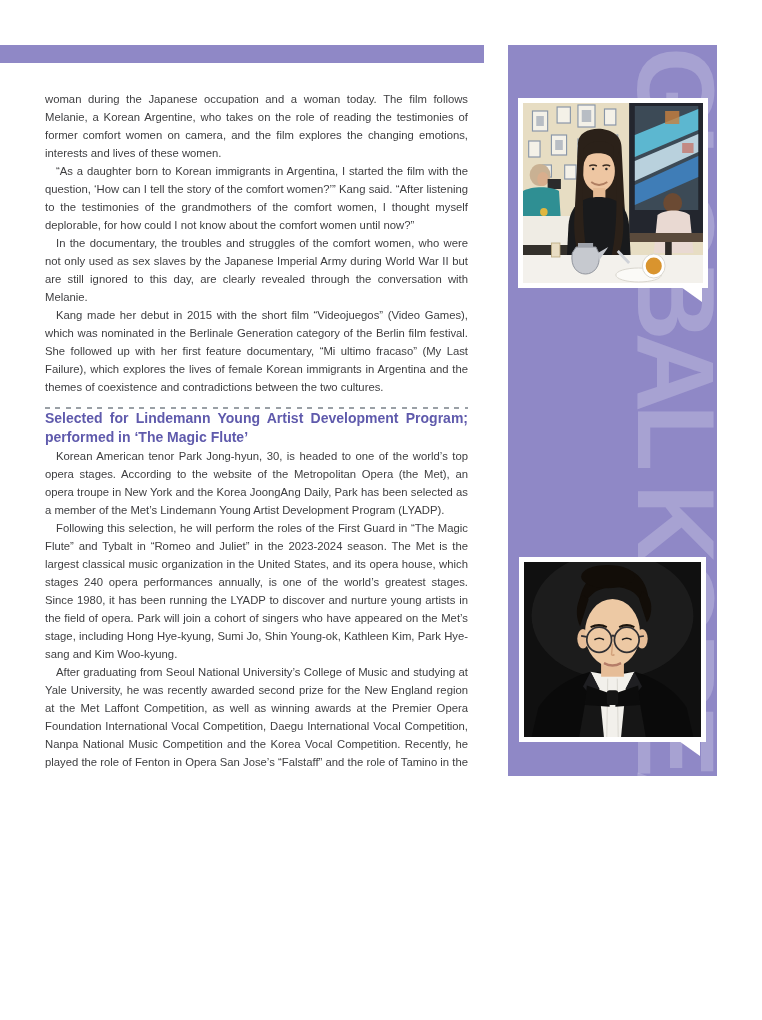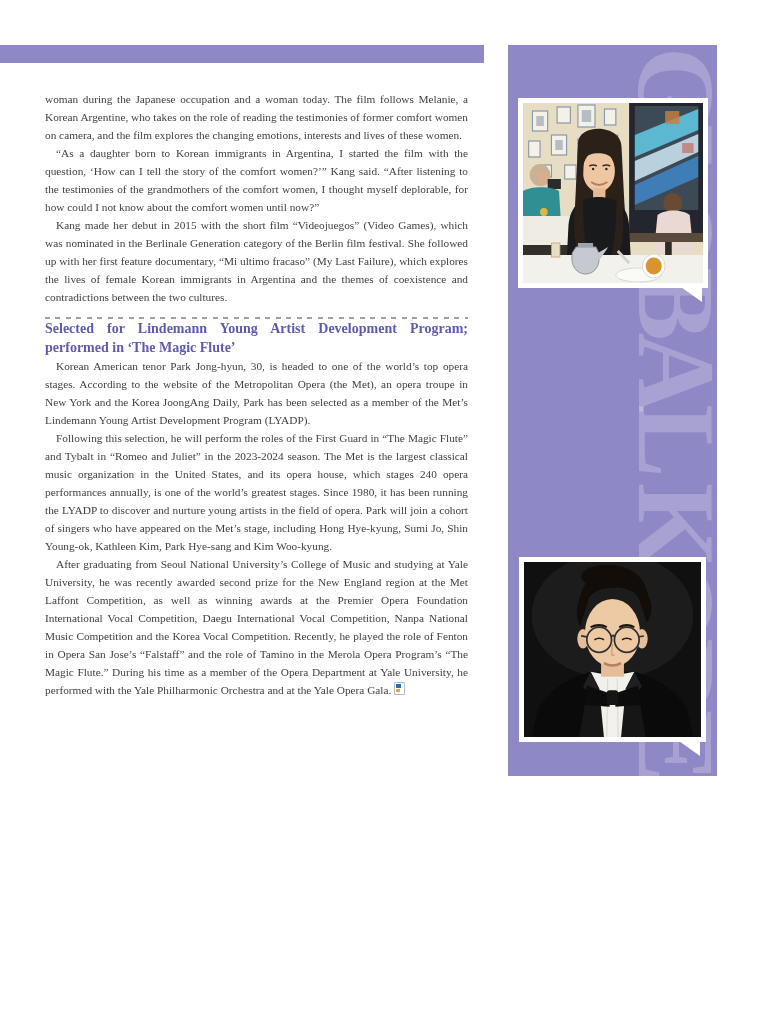--- a/index.html
+++ b/index.html
@@ -1,18 +1,18 @@
 <!DOCTYPE html>
 <html><head>
 <meta charset="utf-8">
 <style>
   html,body{margin:0;padding:0;background:#ffffff;}
   .page{
     position:relative;width:762px;height:776px;background:#ffffff;
-    font-family:Liberation Serif, serif;overflow:hidden;
+    font-family:Liberation Sans, sans-serif;overflow:hidden;
   }
   
   .top-bar{position:absolute;left:0;top:45px;width:484px;height:18px;background:#8f88c6;}
   .bottom-bar{position:absolute;left:0;top:933px;width:487px;height:11px;background:#8f88c6;}
 
   
   .main-col{position:absolute;left:45px;top:90px;width:423px;}
   .body-p{
     margin:0;font-size:11.3px;line-height:18px;color:#3e3e40;
     text-align:justify;
@@ -69,20 +69,21 @@
 </head>
 <body>
 
 <div class="page">
 
   <div class="top-bar"></div>
 
   <main class="main-col">
     <p class="body-p">woman during the Japanese occupation and a woman today. The film follows Melanie, a Korean Argentine, who takes on the role of reading the testimonies of former comfort women on camera, and the film explores the changing emotions, interests and lives of these women.</p>
     <p class="body-p indent">“As a daughter born to Korean immigrants in Argentina, I started the film with the question, ‘How can I tell the story of the comfort women?’” Kang said. “After listening to the testimonies of the grandmothers of the comfort women, I thought myself deplorable, for how could I not know about the comfort women until now?”</p>
+    <p class="body-p indent">In the documentary, the troubles and struggles of the comfort women, who were not only used as sex slaves by the Japanese Imperial Army during World War II but are still ignored to this day, are clearly revealed through the conversation with Melanie.</p>
     <p class="body-p indent">Kang made her debut in 2015 with the short film “Videojuegos” (Video Games), which was nominated in the Berlinale Generation category of the Berlin film festival. She followed up with her first feature documentary, “Mi ultimo fracaso” (My Last Failure), which explores the lives of female Korean immigrants in Argentina and the themes of coexistence and contradictions between the two cultures.</p>
 
     <div class="dashed-divider"></div>
 
     <h3 class="headline sub">Selected for Lindemann Young Artist Development Program; performed in ‘The Magic Flute’</h3>
 
     <p class="body-p indent after-head">Korean American tenor Park Jong-hyun, 30, is headed to one of the world’s top opera stages. According to the website of the Metropolitan Opera (the Met), an opera troupe in New York and the Korea JoongAng Daily, Park has been selected as a member of the Met’s Lindemann Young Artist Development Program (LYADP).</p>
     <p class="body-p indent">Following this selection, he will perform the roles of the First Guard in “The Magic Flute” and Tybalt in “Romeo and Juliet” in the 2023-2024 season. The Met is the largest classical music organization in the United States, and its opera house, which stages 240 opera performances annually, is one of the world’s greatest stages. Since 1980, it has been running the LYADP to discover and nurture young artists in the field of opera. Park will join a cohort of singers who have appeared on the Met’s stage, including Hong Hye-kyung, Sumi Jo, Shin Young-ok, Kathleen Kim, Park Hye-sang and Kim Woo-kyung.</p>
     <p class="body-p indent"><span>After graduating from Seoul National University’s College of Music and studying at Yale University, he was recently awarded second prize for the New England region at the Met Laffont Competition, as well as winning awards at the Premier Opera Foundation International Vocal Competition, Daegu International Vocal Competition, Nanpa National Music Competition and the Korea Vocal Competition. Recently, he played the role of Fenton in Opera San Jose’s “Falstaff” and the role of Tamino in the Merola Opera Program’s “The Magic Flute.” During his time as a member of the Opera Department at Yale University, he performed with the Yale Philharmonic Orchestra and at the Yale Opera Gala.</span><span class="endmark"></span></p>
   </main>

